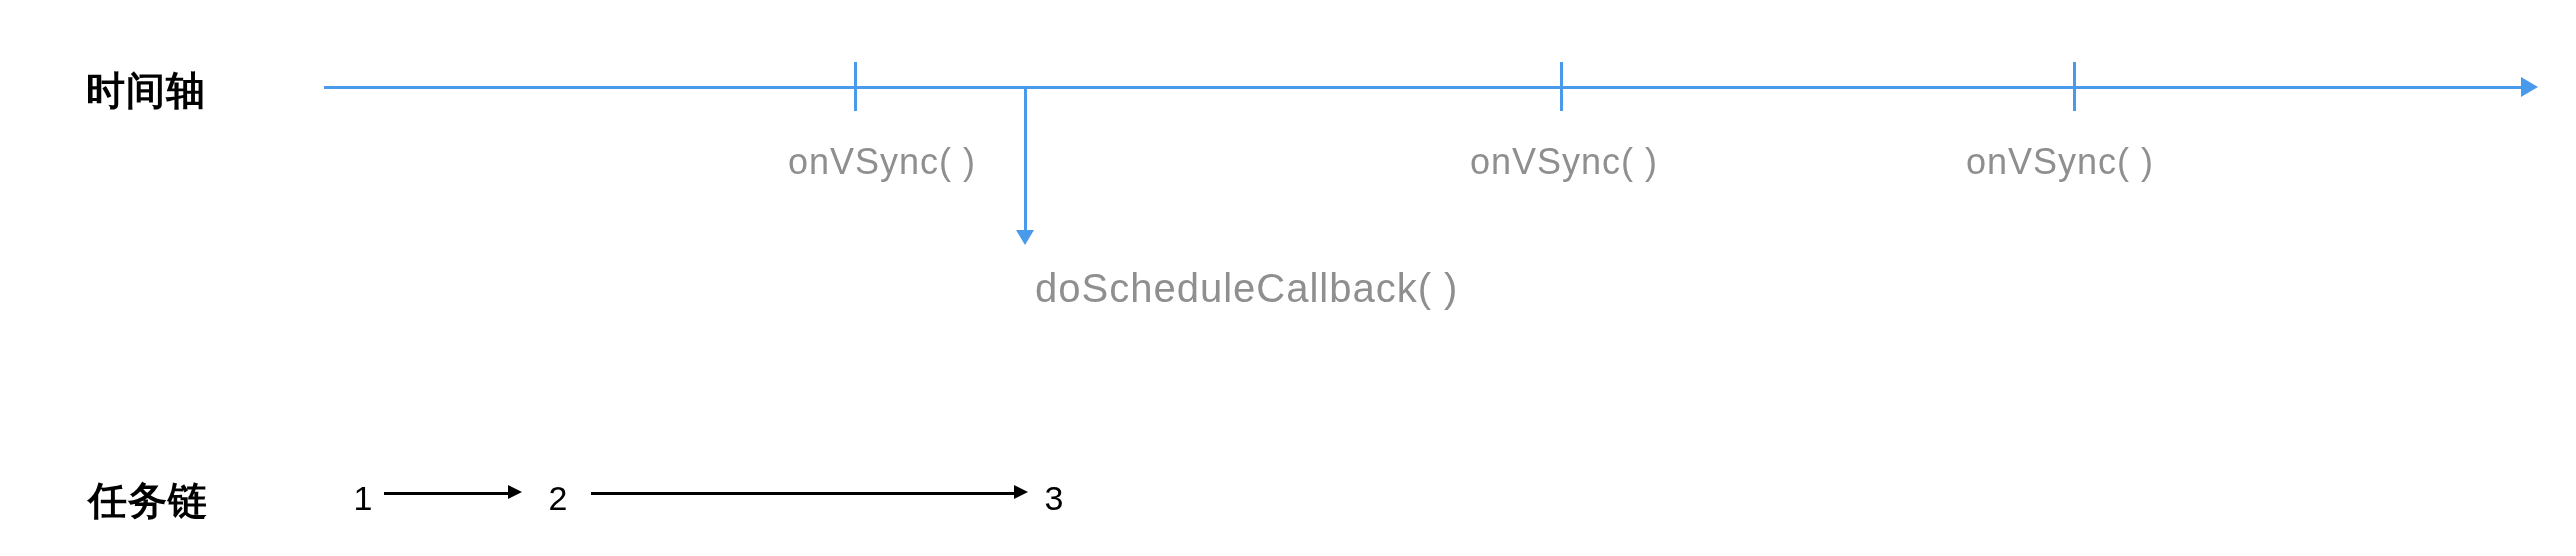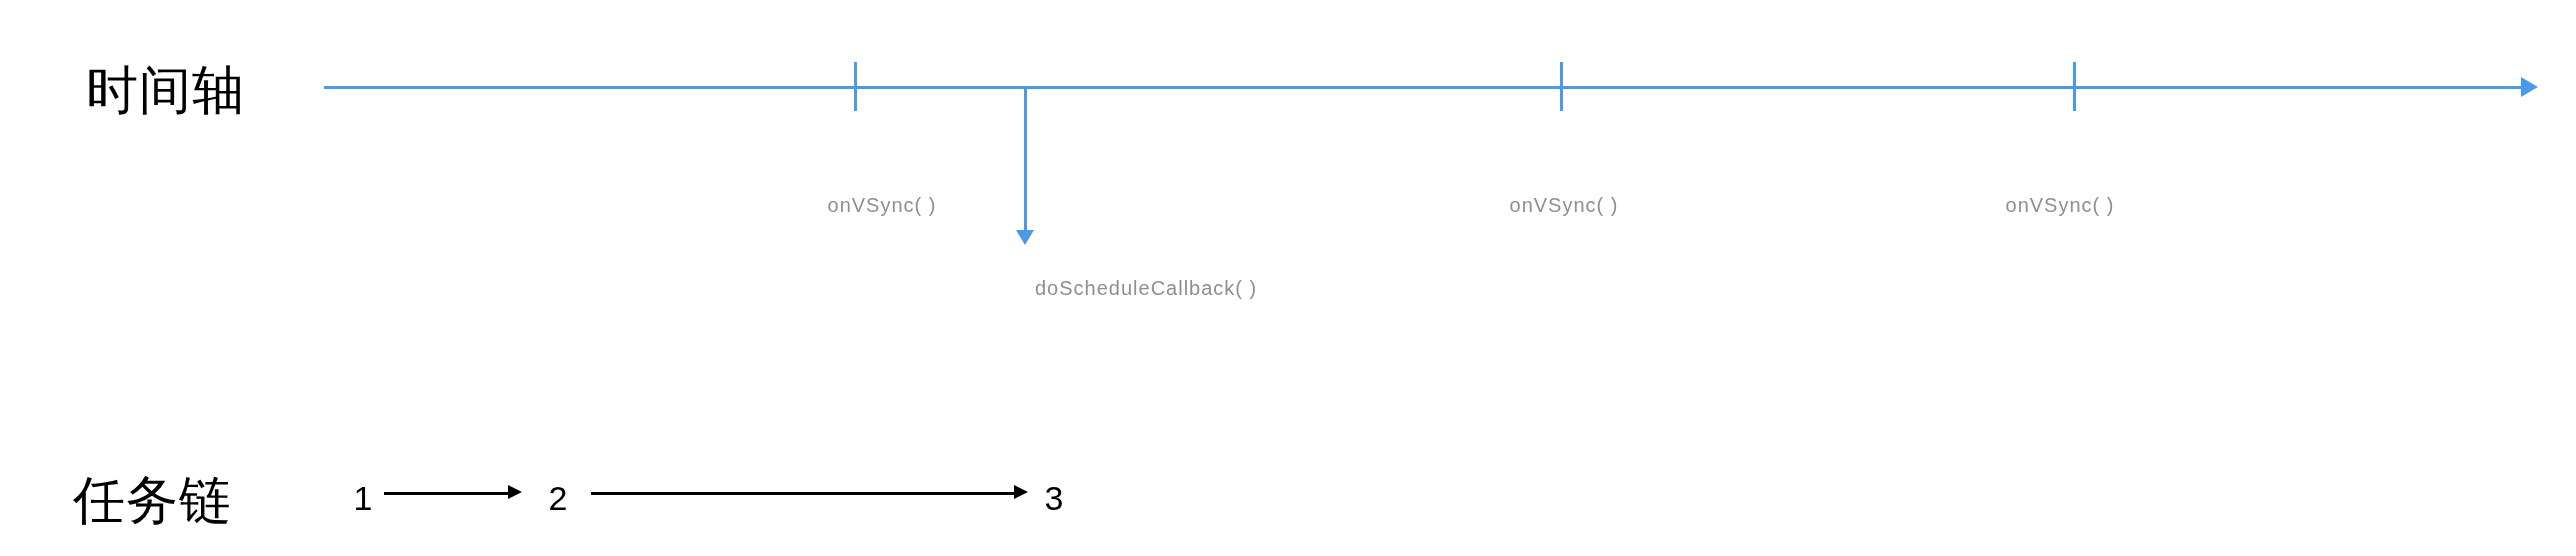--- a/index.html
+++ b/index.html
@@ -8,30 +8,30 @@
     position: relative;
     width: 2576px;
     height: 557px;
     background: var(--background, #ffffff);
     font-family: "Liberation Sans", "DejaVu Sans", sans-serif;
     overflow: hidden;
   }
 
   .row-label {
     position: absolute;
-    font-weight: normal;
+    font-weight: bold;
     color: var(--text_black, #000000);
-    font-size: 52px;
+    font-size: 39px;
     line-height: 45px;
     letter-spacing: 1px;
     white-space: nowrap;
   }
   .lbl-timeline { left: 86px;  top: 68px;  }
   .lbl-queue    { left: 11.7px;  top: 272px; }
-  .lbl-chain    { left: 73px;  top: 478px; }
+  .lbl-chain    { left: 88px;  top: 478px; }
 
   
   .tl-line {
     position: absolute;
     left: 324px; top: 86px;
     width: 2202px; height: 2.9px;
     background: var(--timeline_blue, #4A9AEC);
   }
   .tl-head {
     position: absolute;
@@ -48,26 +48,25 @@
     background: var(--timeline_blue, #4A9AEC);
   }
   .tick-1 { left: 854px;  }
   .tick-2 { left: 1560px; }
   .tick-3 { left: 2073px; }
 
   .vsync {
     position: absolute;
     top: 142px;
     transform: translateX(-50%);
-    font-size: 20px;
+    font-size: 36px;
     line-height: 39px;
     color: var(--annotation_gray, #8F8F8F);
     letter-spacing: 1px;
     white-space: nowrap;
-    margin-top: 44px;
   }
   .v1 { left: 882px;  }
   .v2 { left: 1564px; }
   .v3 { left: 2060px; }
 
   
   .down-line {
     position: absolute;
     left: 1024px; top: 88px;
     width: 2.9px; height: 142px;
@@ -77,21 +76,21 @@
     position: absolute;
     left: 1016px; top: 230px;
     width: 0; height: 0;
     border-top: 15.6px solid var(--timeline_blue, #4A9AEC);
     border-left: 9.2px solid transparent;
     border-right: 9.2px solid transparent;
   }
   .callback {
     position: absolute;
     left: 1035px; top: 267px;
-    font-size: 20px;
+    font-size: 40px;
     line-height: 43px;
     color: var(--annotation_gray, #8F8F8F);
     letter-spacing: 1px;
     white-space: nowrap;
   }
 
   
   .task {
     position: absolute;
     top: 479px;

